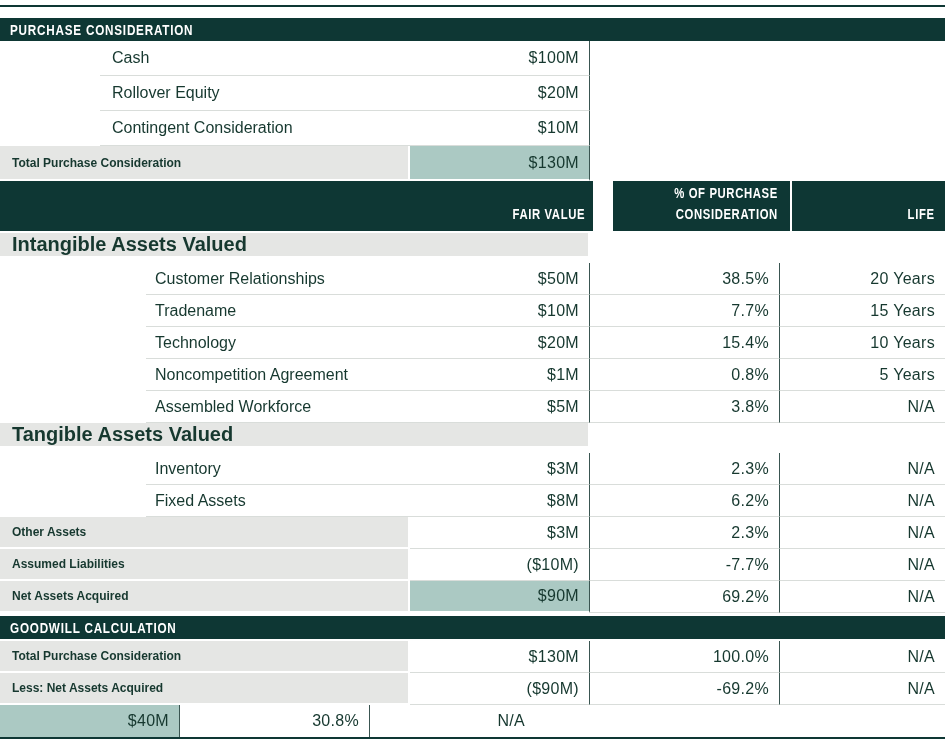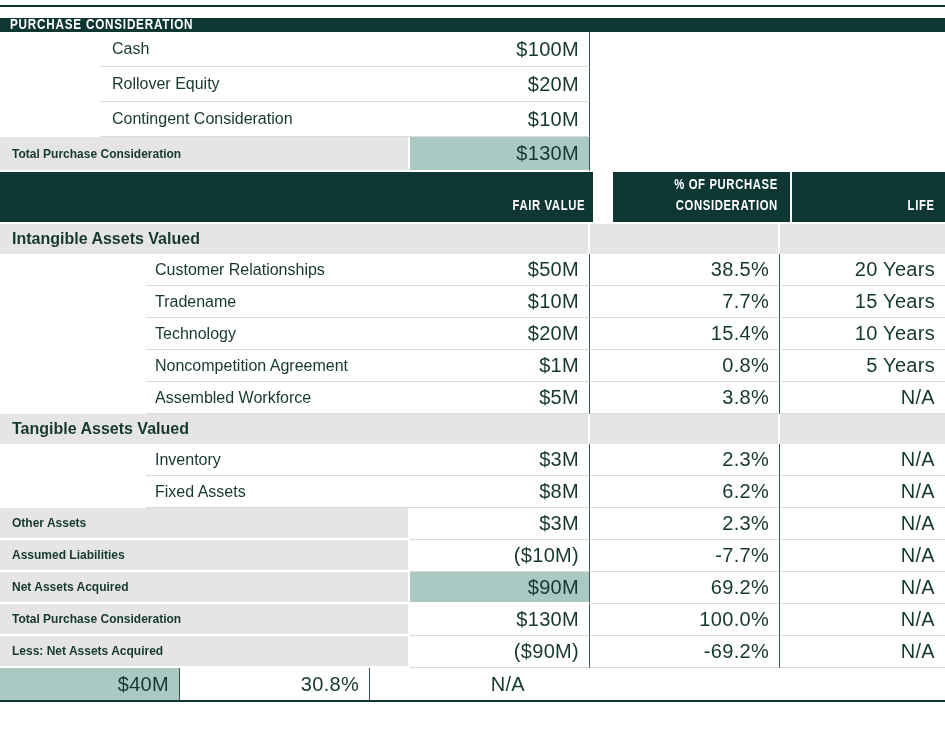--- a/index.html
+++ b/index.html
@@ -14,21 +14,21 @@
   html,body{background:#ffffff;}
   body{
     width:945px;height:750px;overflow:hidden;
     font-family:"Liberation Sans","DejaVu Sans",sans-serif;
     color:var(--text);
   }
   .sheet{width:945px;padding-top:5px;}
   .topline,.bottomline{height:2px;background:var(--dark);width:945px;}
   .topline{margin-bottom:11px;}
   
-  .bar{height:14px;background:var(--dark);display:flex;align-items:flex-end;padding-left:10px;}
+  .bar{height:23px;background:var(--dark);display:flex;align-items:center;padding-left:10px;}
   .bar.gw{margin-top:3px;margin-bottom:2px;}
   .cnd{
     display:inline-block;color:#fff;font-weight:bold;font-size:15px;
     letter-spacing:1px;transform:scaleX(.78);transform-origin:0 50%;white-space:nowrap;
   }
   
   .row{display:flex;width:945px;}
   .h35{height:35px;}
   .h32{height:32px;}
   .cl{width:410px;display:flex;}
@@ -38,21 +38,21 @@
   .dv{border-right:1px solid var(--divider);}
   .sep{border-bottom:1px solid var(--separator);}
   .lab{
     flex:1;display:flex;align-items:center;font-size:16px;
     border-bottom:1px solid var(--separator);
   }
   .i1{margin-left:100px;padding-left:12px;text-align:right;}
   .i2{margin-left:146px;padding-left:9px;}
   .val{
     display:flex;align-items:center;justify-content:flex-end;
-    font-size:20px;padding-right:10px;letter-spacing:.3px;
+    font-size:16px;padding-right:10px;letter-spacing:.3px;
   }
   .rest{width:355px;}
   
   .gcell{
     width:410px;background:var(--gray);display:flex;align-items:center;
     padding-left:12px;font-weight:bold;font-size:12px;
     border-right:2px solid #fff;border-bottom:2px solid #fff;
   }
   .green{background:var(--sage);border-bottom:2px solid #fff;}
   .nb, .nb.green, .row.last .gcell{border-bottom:none;}
@@ -61,21 +61,21 @@
   .ch{background:var(--dark);display:flex;align-items:flex-end;justify-content:flex-end;}
   .ch1{width:634px;padding:0 8px 6px 0;}
   .ch2{width:190px;border-left:2px solid #fff;padding:0 12px 6px 0;margin-left:18px;}
   .ch3{width:165px;border-left:2px solid #fff;padding:0 10px 6px 0;}
   .chtxt{
     display:inline-block;color:#fff;font-weight:bold;font-size:14.5px;line-height:21px;
     letter-spacing:.8px;transform:scaleX(.78);transform-origin:100% 100%;
     text-align:right;white-space:nowrap;
   }
   
-  .shead{height:30px;display:flex;width:945px;font-weight:bold;font-size:16px;}
+  .shead{height:30px;display:flex;width:945px;font-weight:bold;font-size:20px;flex-direction:column;}
   .shead.mt{margin-top:2px;}
   .sh{background:var(--gray);display:flex;align-items:center;}
   .sh1{width:590px;padding-left:12px;border-right:2px solid #fff;}
   .sh2{width:190px;border-right:2px solid #fff;}
   .sh3{width:165px;}
 </style>
 </head>
 <body>
 
 <div class="sheet">
@@ -210,20 +210,23 @@
     <div class="cp val dv sep">-7.7%</div>
     <div class="cf val sep">N/A</div>
   </div>
   <div class="row h32">
     <div class="gcell">Net Assets Acquired</div>
     <div class="cv val dv green">$90M</div>
     <div class="cp val dv sep">69.2%</div>
     <div class="cf val sep">N/A</div>
   </div>
 
+  <div class="bar gw">
+    <span class="cnd">GOODWILL CALCULATION</span>
+  </div>
 
   <div class="row h32">
     <div class="gcell">Total Purchase Consideration</div>
     <div class="cv val dv sep">$130M</div>
     <div class="cp val dv sep">100.0%</div>
     <div class="cf val sep">N/A</div>
   </div>
   <div class="row h32">
     <div class="gcell">Less: Net Assets Acquired</div>
     <div class="cv val dv sep">($90M)</div>

